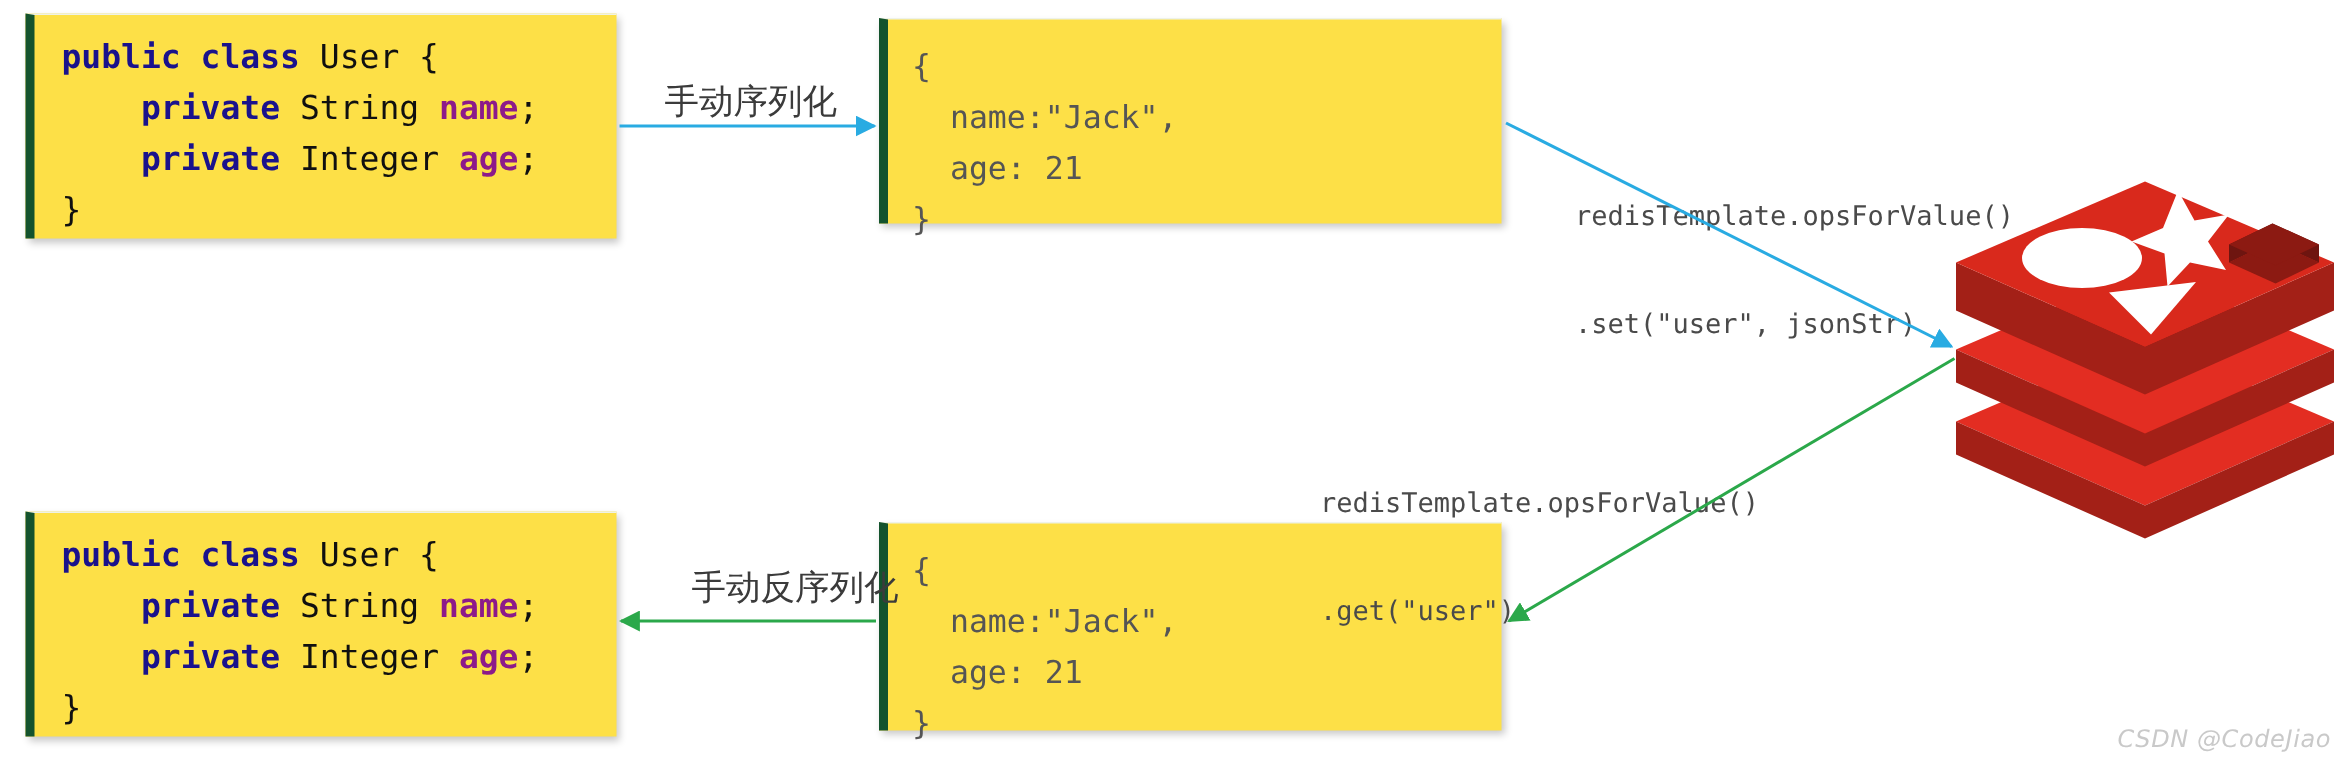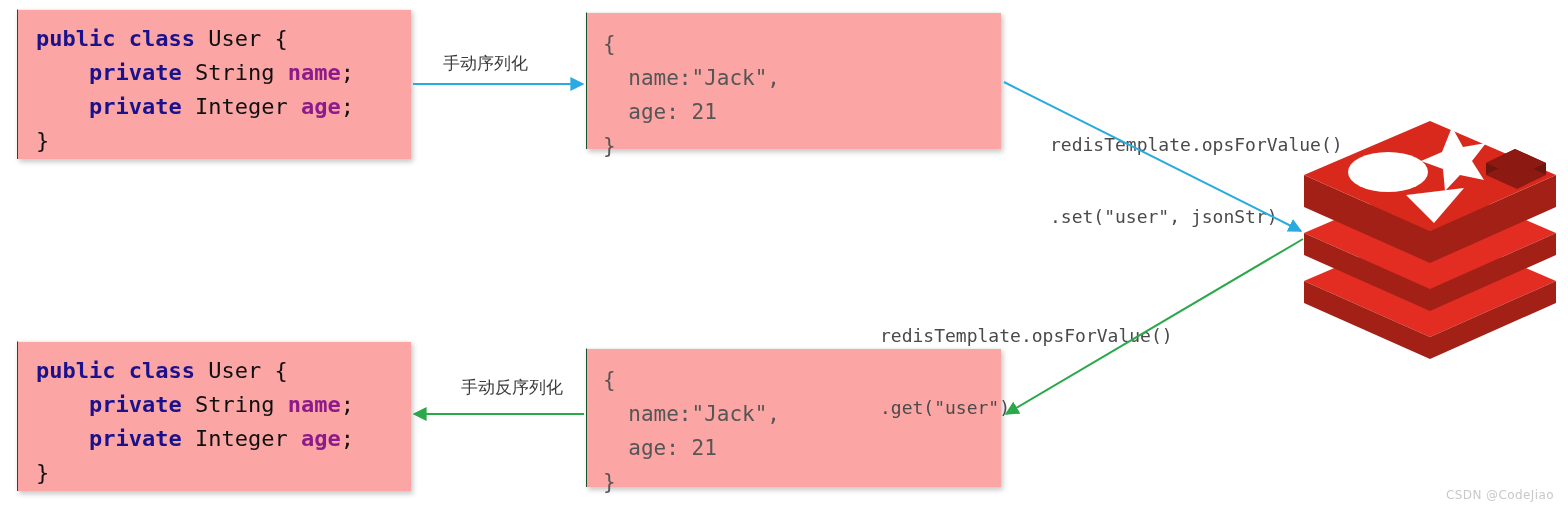--- a/index.html
+++ b/index.html
@@ -14,25 +14,25 @@
     position: relative;
     width: 1568px;
     height: 510px;
     background: #ffffff;
     overflow: hidden;
   }
 
   
   .panel {
     position: absolute;
-    background: #fca5a5;
+    background: #fde047;
     box-sizing: border-box;
     box-shadow: 2px 3px 5px rgba(0,0,0,0.22);
     border-top: 1px solid #eef2e8;
-    border-left: 1px solid #14532d;
+    border-left: 6px solid #14532d;
   }
   .panel-inner {
     font-family: "DejaVu Sans Mono", monospace;
     white-space: pre;
     line-height: 1.55;
   }
 
   .code-panel .panel-inner {
     font-size: 22px;
     padding: 12px 14px 10px 18px;
@@ -60,38 +60,39 @@
   }
 
   
   .edge-label {
     position: absolute;
     color: #3b3b3b;
     white-space: pre;
   }
   .cn-label {
     font-family: Liberation Serif, serif;
-    font-size: 17px;
+    font-size: 23px;
   }
   .code-label {
     font-family: "DejaVu Sans Mono", monospace;
     font-size: 18px;
     color: #4a4a4a;
     text-align: left;
     line-height: 1.35;
   }
 
   .watermark {
     position: absolute;
     right: 14px;
     bottom: 8px;
     font-family: "DejaVu Sans", sans-serif;
-    font-size: 12px;
+    font-size: 16px;
     color: #c9c9c9;
     letter-spacing: 0.4px;
+    font-style: italic;
   }
 
   svg.overlay {
     position: absolute;
     left: 0;
     top: 0;
     width: 1568px;
     height: 510px;
     pointer-events: none;
   }

